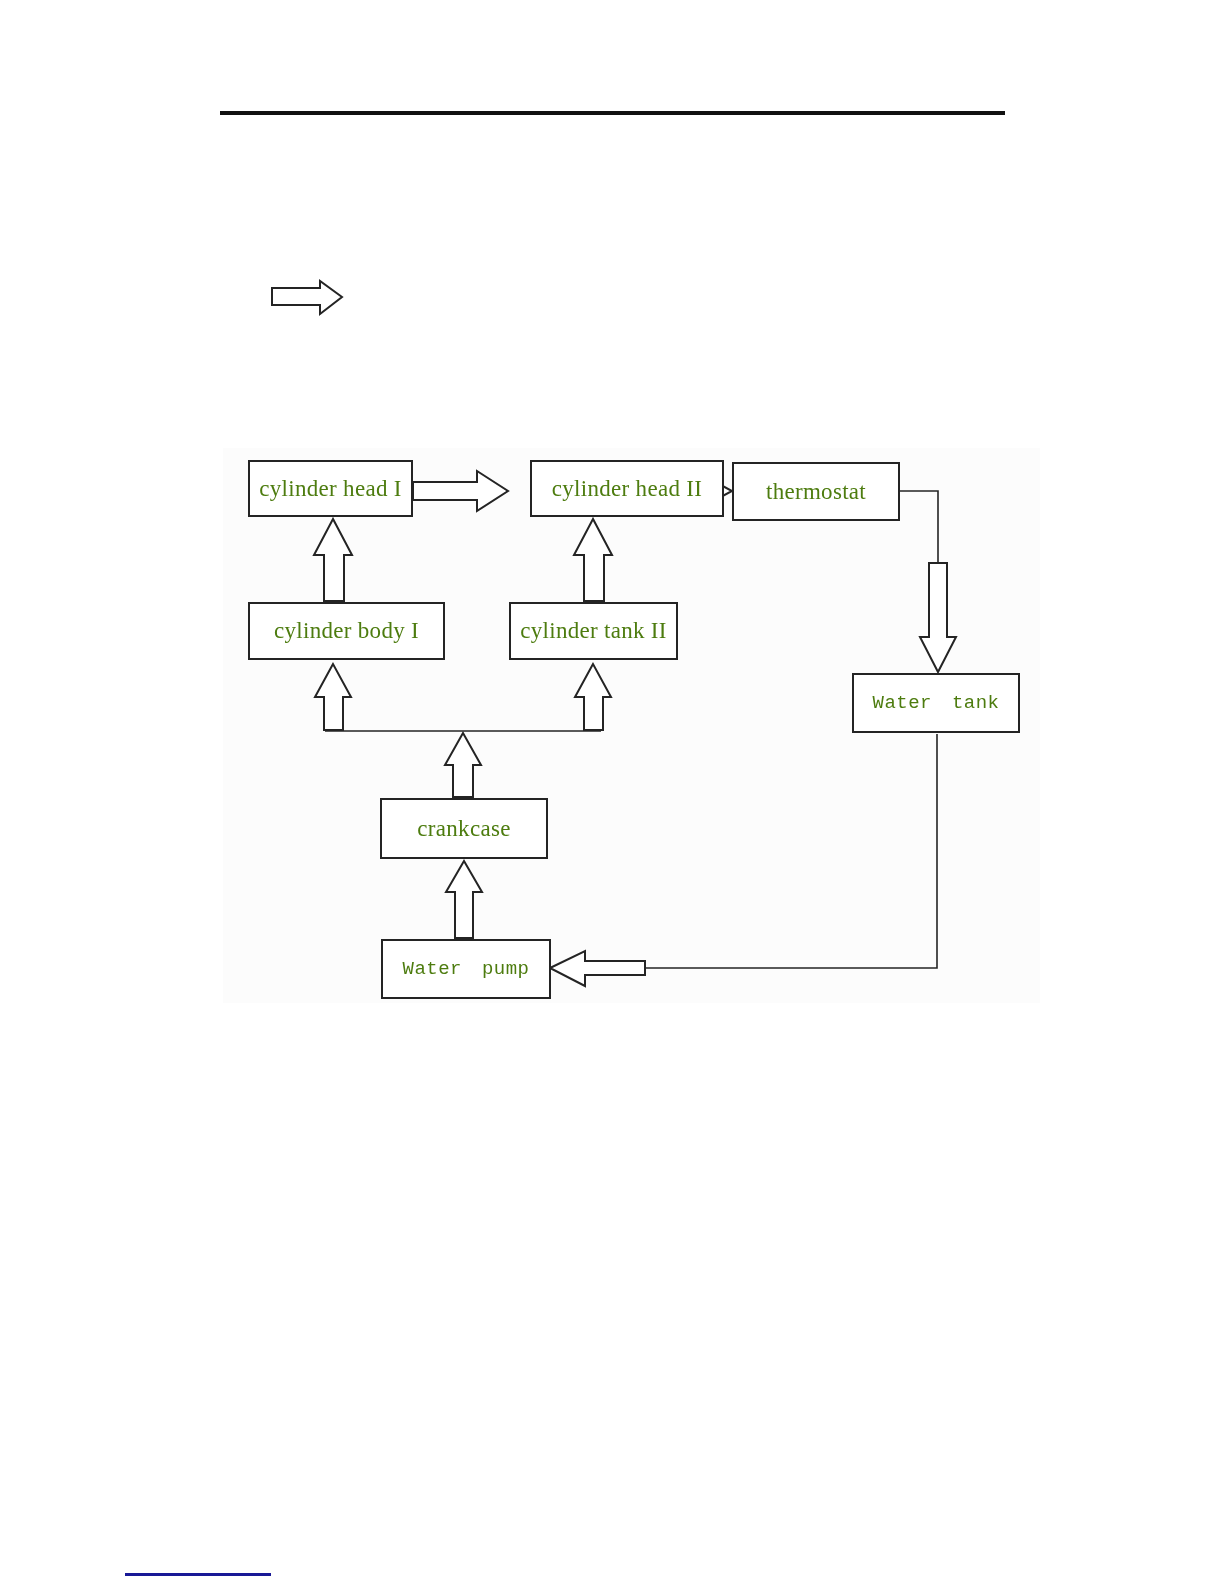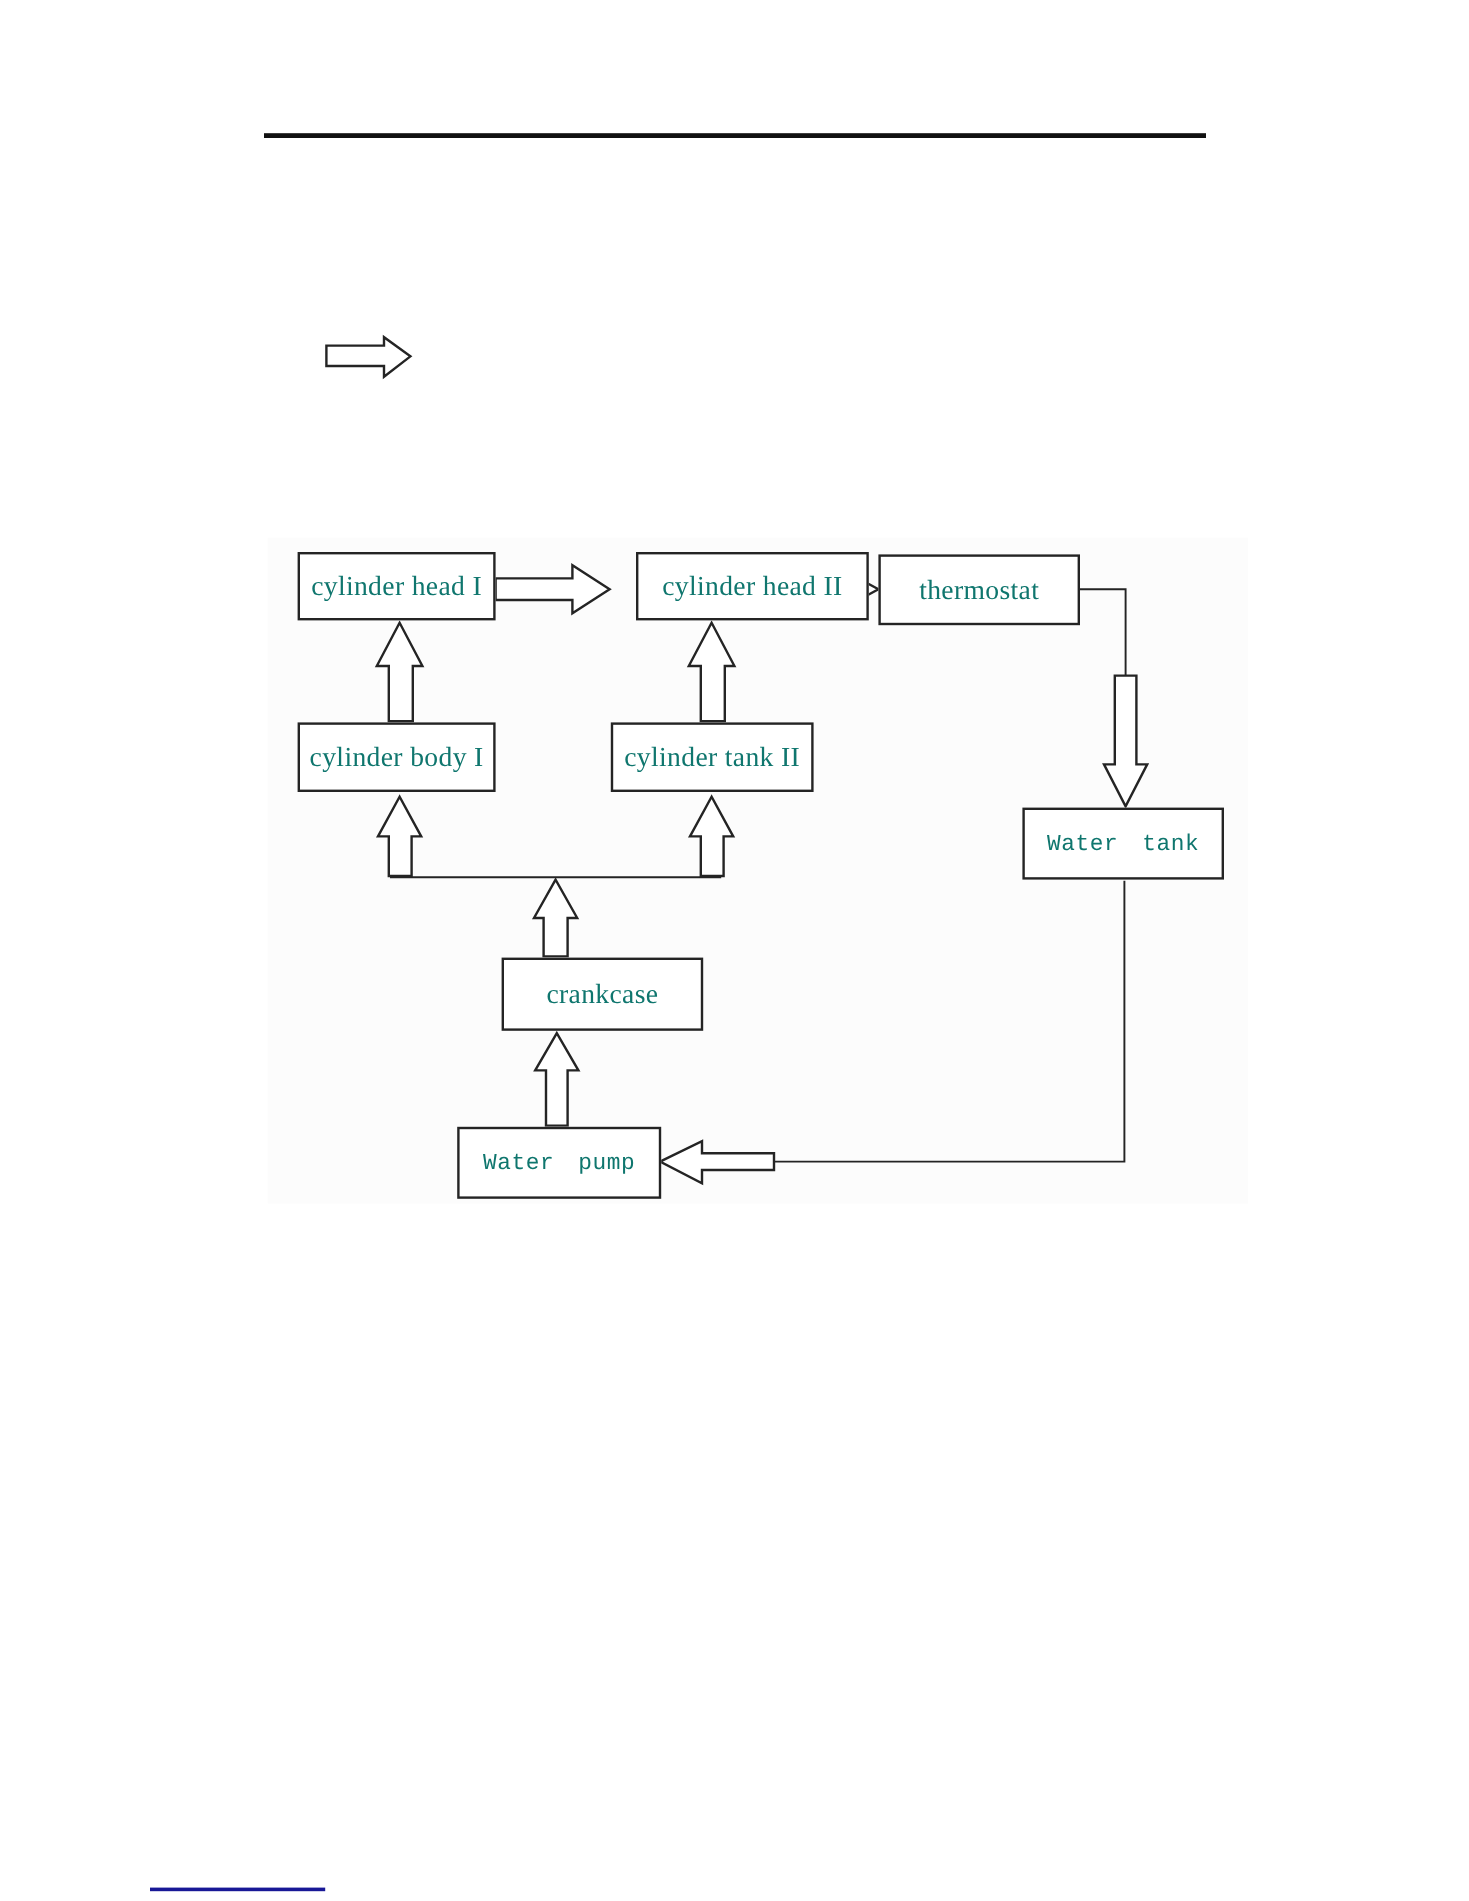--- a/index.html
+++ b/index.html
@@ -23,42 +23,42 @@
     width: 1224px; height: 1584px;
   }
   .node {
     position: absolute;
     box-sizing: border-box;
     border: 2px solid #242424;
     background: #ffffff;
     display: flex;
     align-items: center;
     justify-content: center;
-    color: #0f766e;
+    color: #4d7c0f;
   }
   .serif-label {
     font-family: "Liberation Serif", serif;
     font-size: 23px;
     letter-spacing: 0.3px;
     white-space: nowrap;
   }
   .mono-label {
     font-family: Liberation Mono, monospace;
     font-size: 19px;
     letter-spacing: 0.5px;
     word-spacing: 8px;
     white-space: nowrap;
   }
   .node-cylinder-head-i  { left: 248px; top: 460px; width: 165px; height: 57px; }
   .node-cylinder-head-ii { left: 530px; top: 460px; width: 194px; height: 57px; }
   .node-thermostat       { left: 732px; top: 462px; width: 168px; height: 59px; }
-  .node-cylinder-body-i  { left: 248px; top: 602px; width: 165px; height: 58px; }
+  .node-cylinder-body-i  { left: 248px; top: 602px; width: 197px; height: 58px; }
   .node-cylinder-body-ii { left: 509px; top: 602px; width: 169px; height: 58px; }
   .node-water-tank       { left: 852px; top: 673px; width: 168px; height: 60px; }
-  .node-crankcase        { left: 380px; top: 798px; width: 168px; height: 61px; margin-left: 38px; }
+  .node-crankcase        { left: 380px; top: 798px; width: 168px; height: 61px; }
   .node-water-pump       { left: 381px; top: 939px; width: 170px; height: 60px; }
   .footer-link-line {
     position: absolute;
     left: 125px; top: 1573px;
     width: 146px; height: 3px;
     background: #181896;
   }
   .hollow { fill: #ffffff; stroke: #242424; stroke-width: 2; stroke-linejoin: miter; }
   .thin-line { fill: none; stroke: #242424; stroke-width: 1.6; }
 </style>

